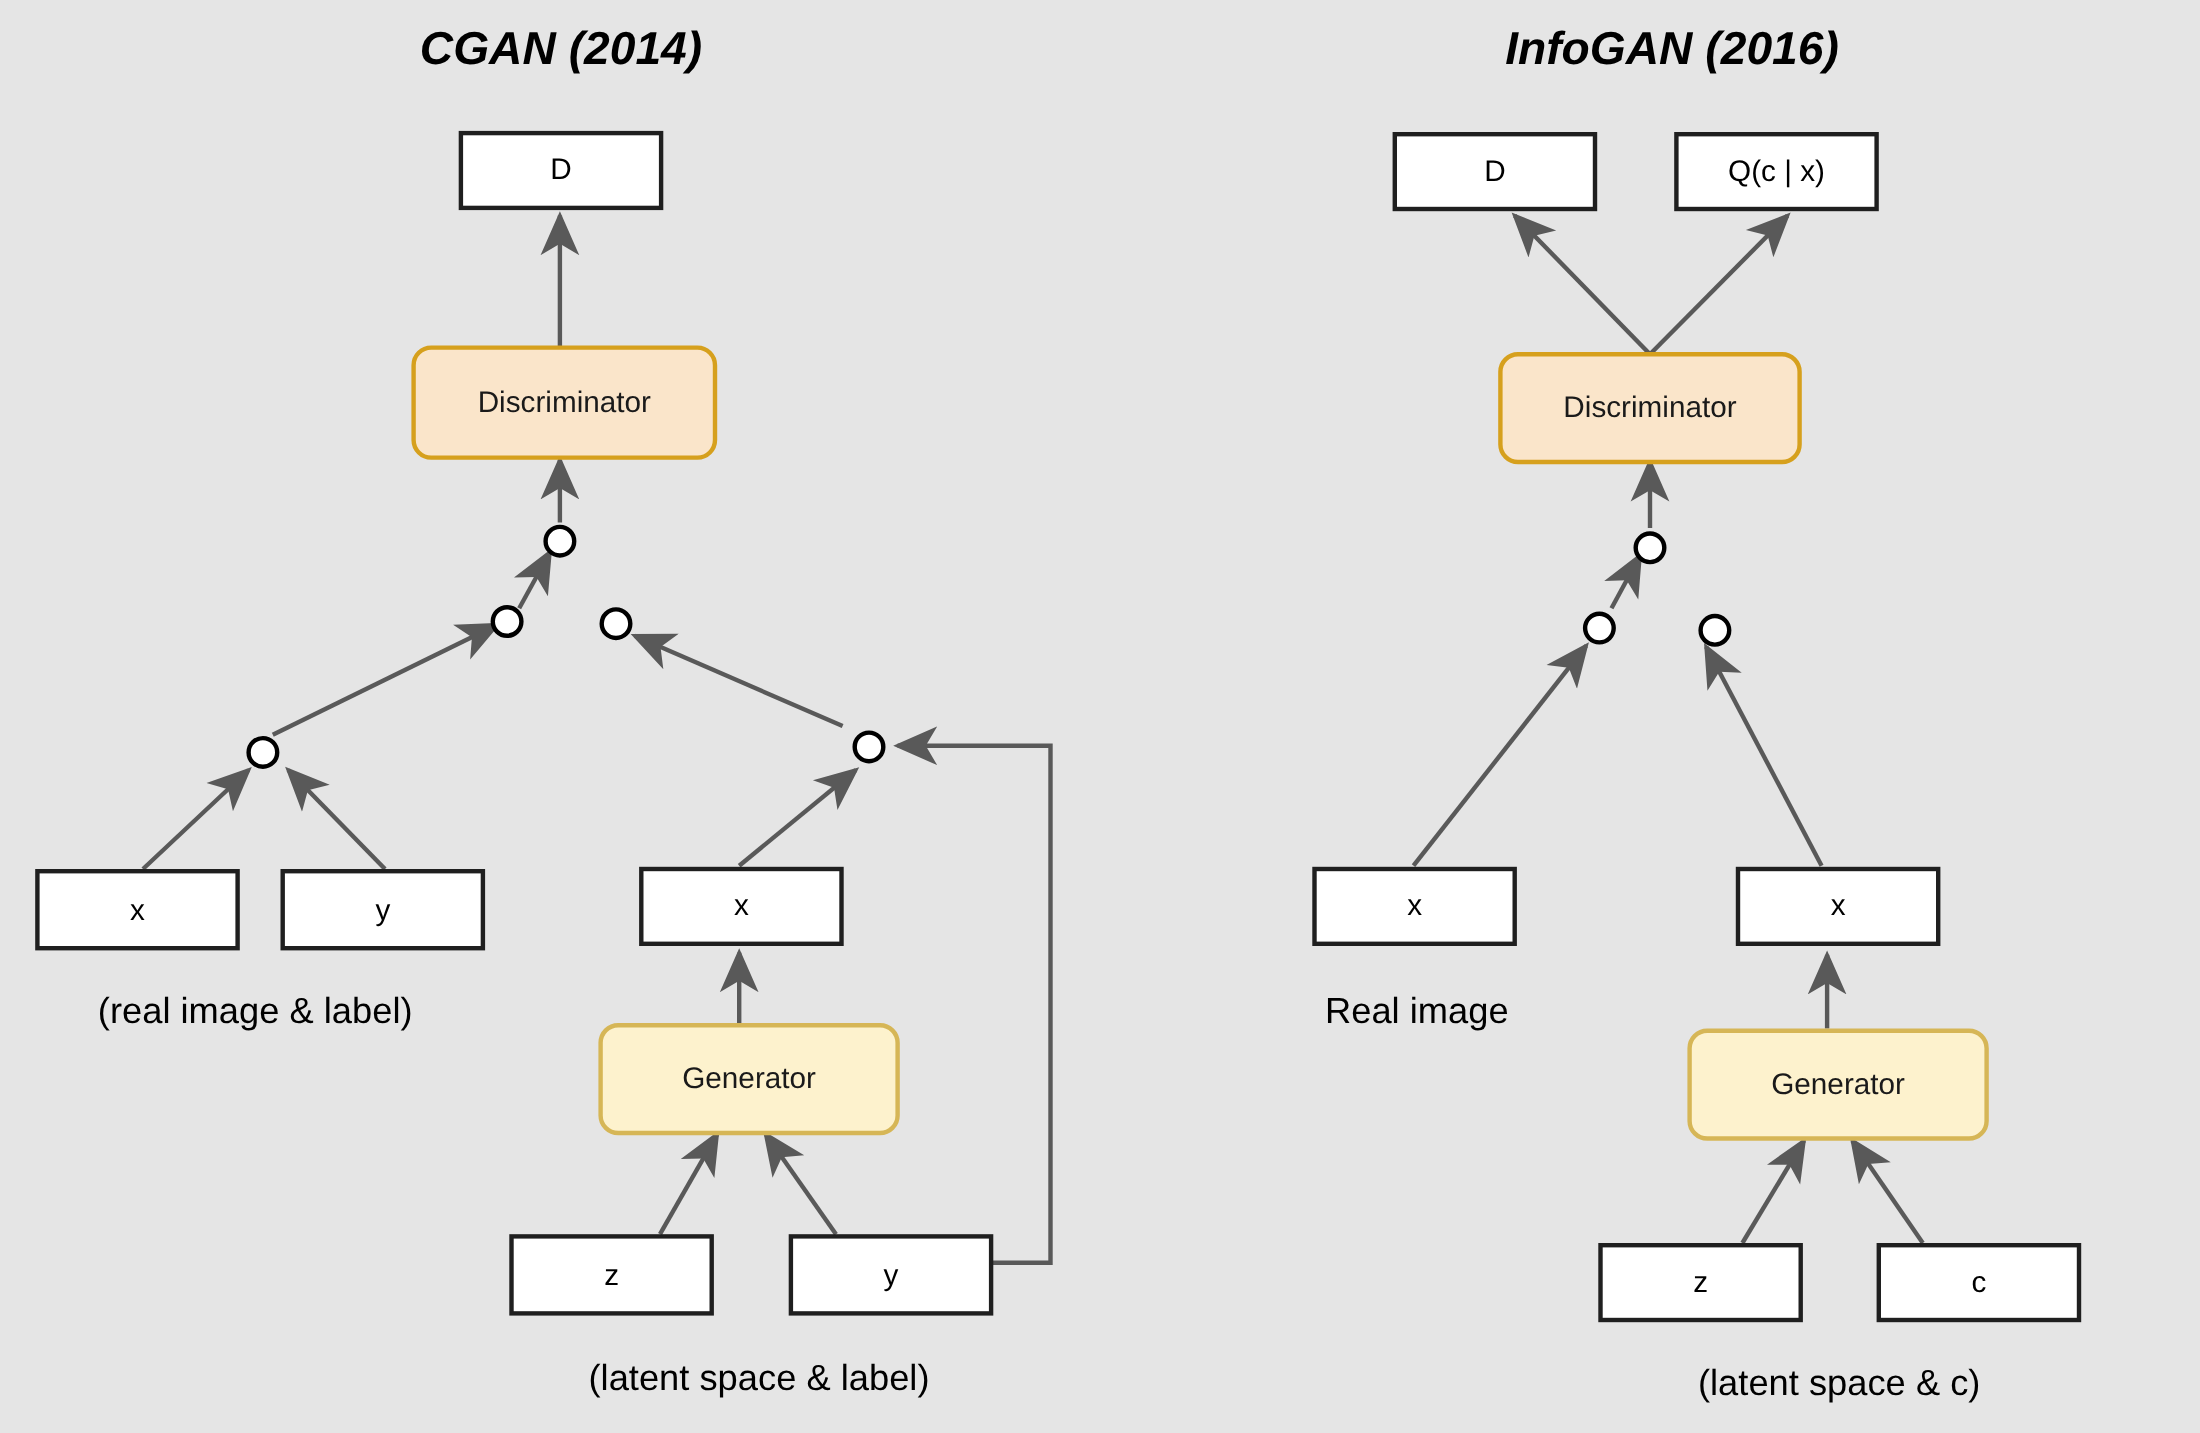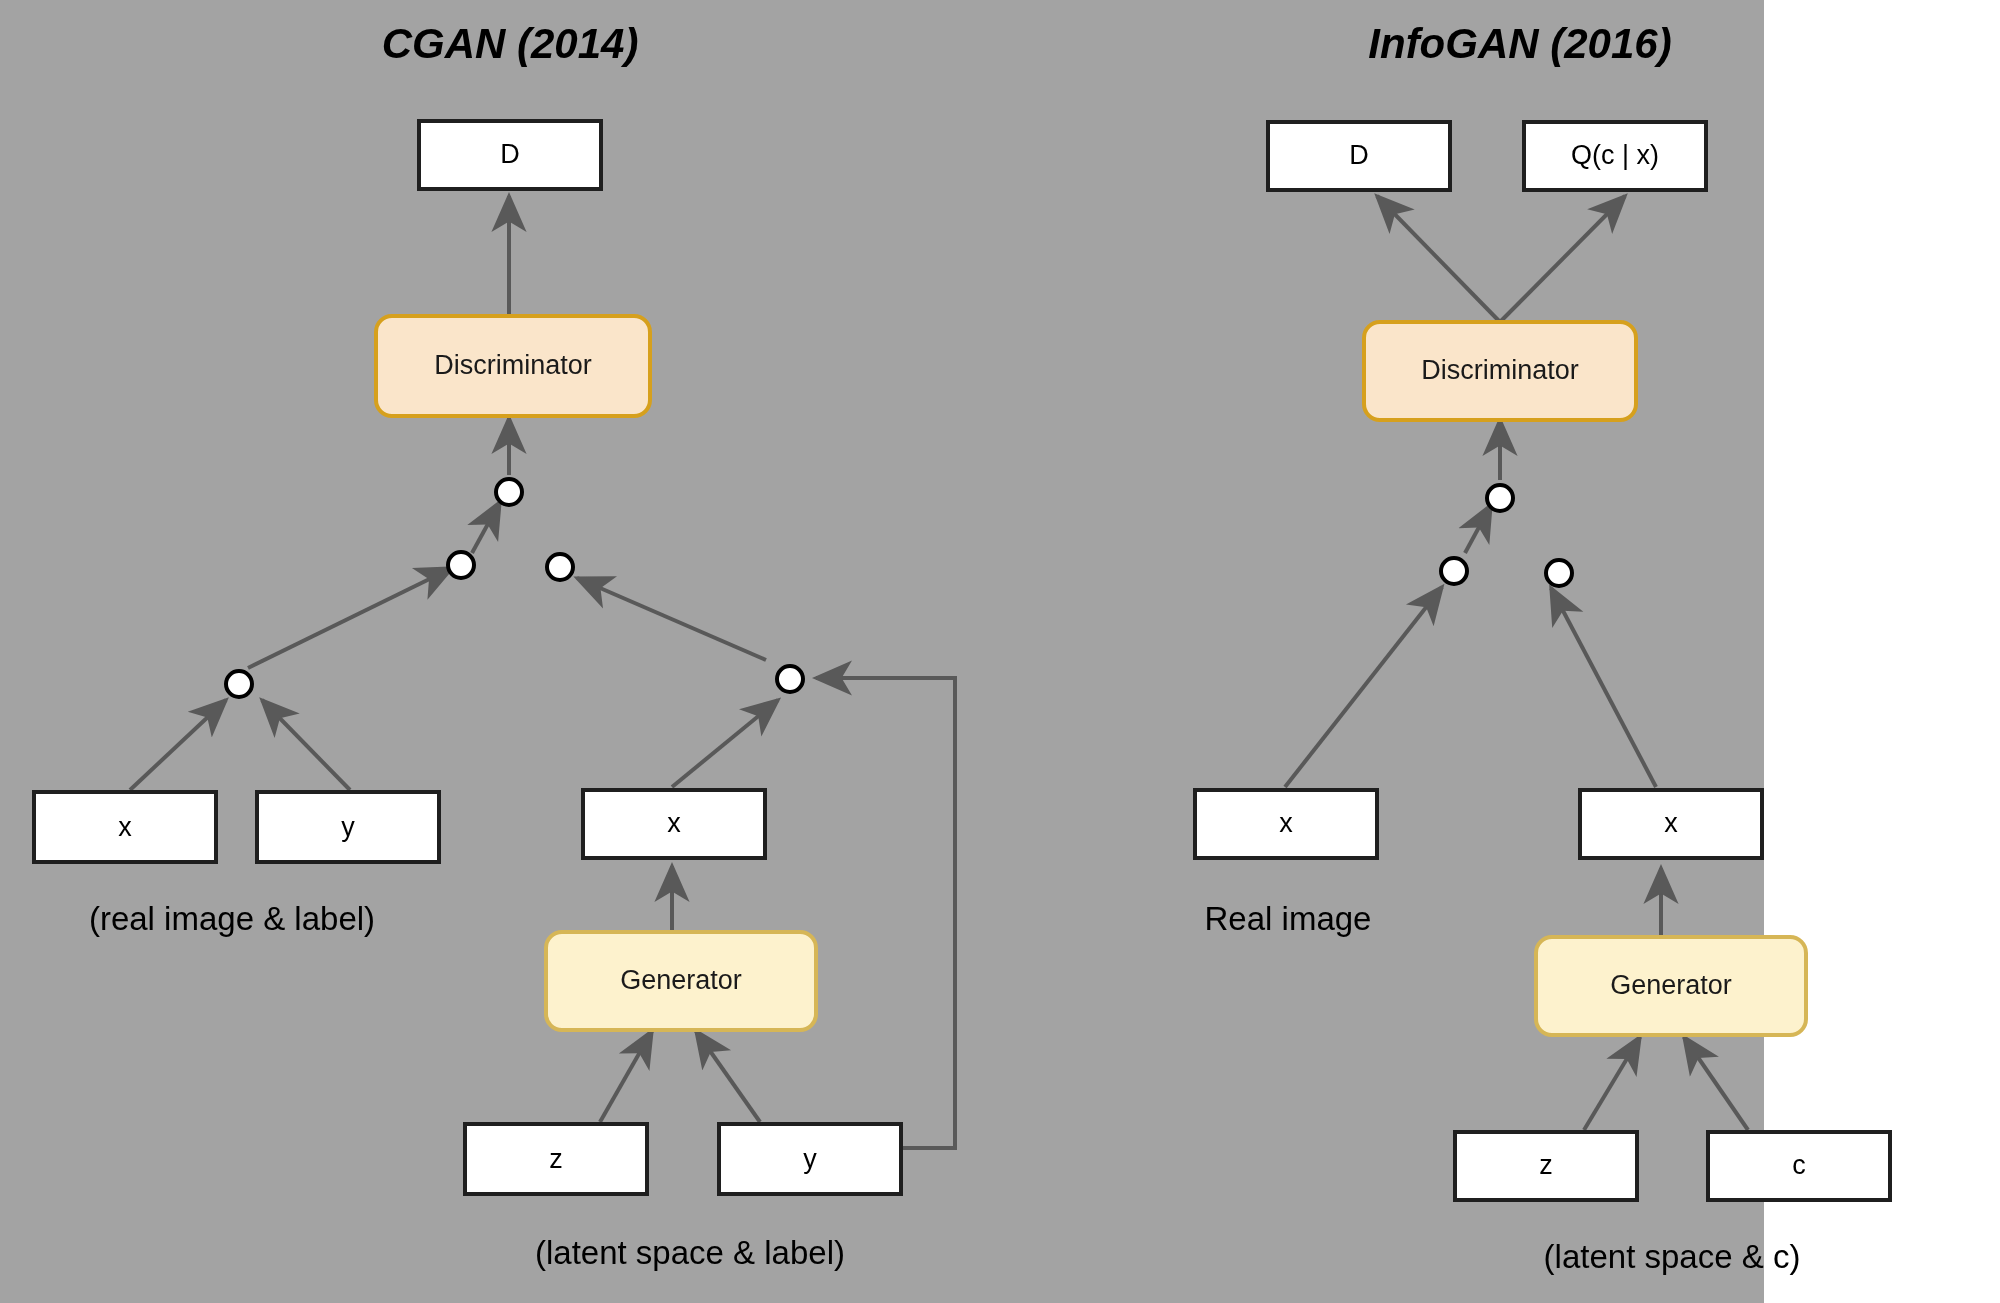--- a/index.html
+++ b/index.html
@@ -8,23 +8,23 @@
     background: #ffffff;
   }
   body {
     width: 2000px;
     height: 1303px;
     font-family: "Liberation Sans", sans-serif;
     overflow: hidden;
   }
   #diagram-root {
     position: relative;
-    width: 1764px;
+    width: 2000px;
     height: 1303px;
-    background: #a3a3a3;
+    background: #e5e5e5;
   }
   svg.diagram-svg {
     position: absolute;
     top: 0;
     left: 0;
     width: 2000px;
     height: 1303px;
   }
   .panel-title {
     font-weight: bold;

